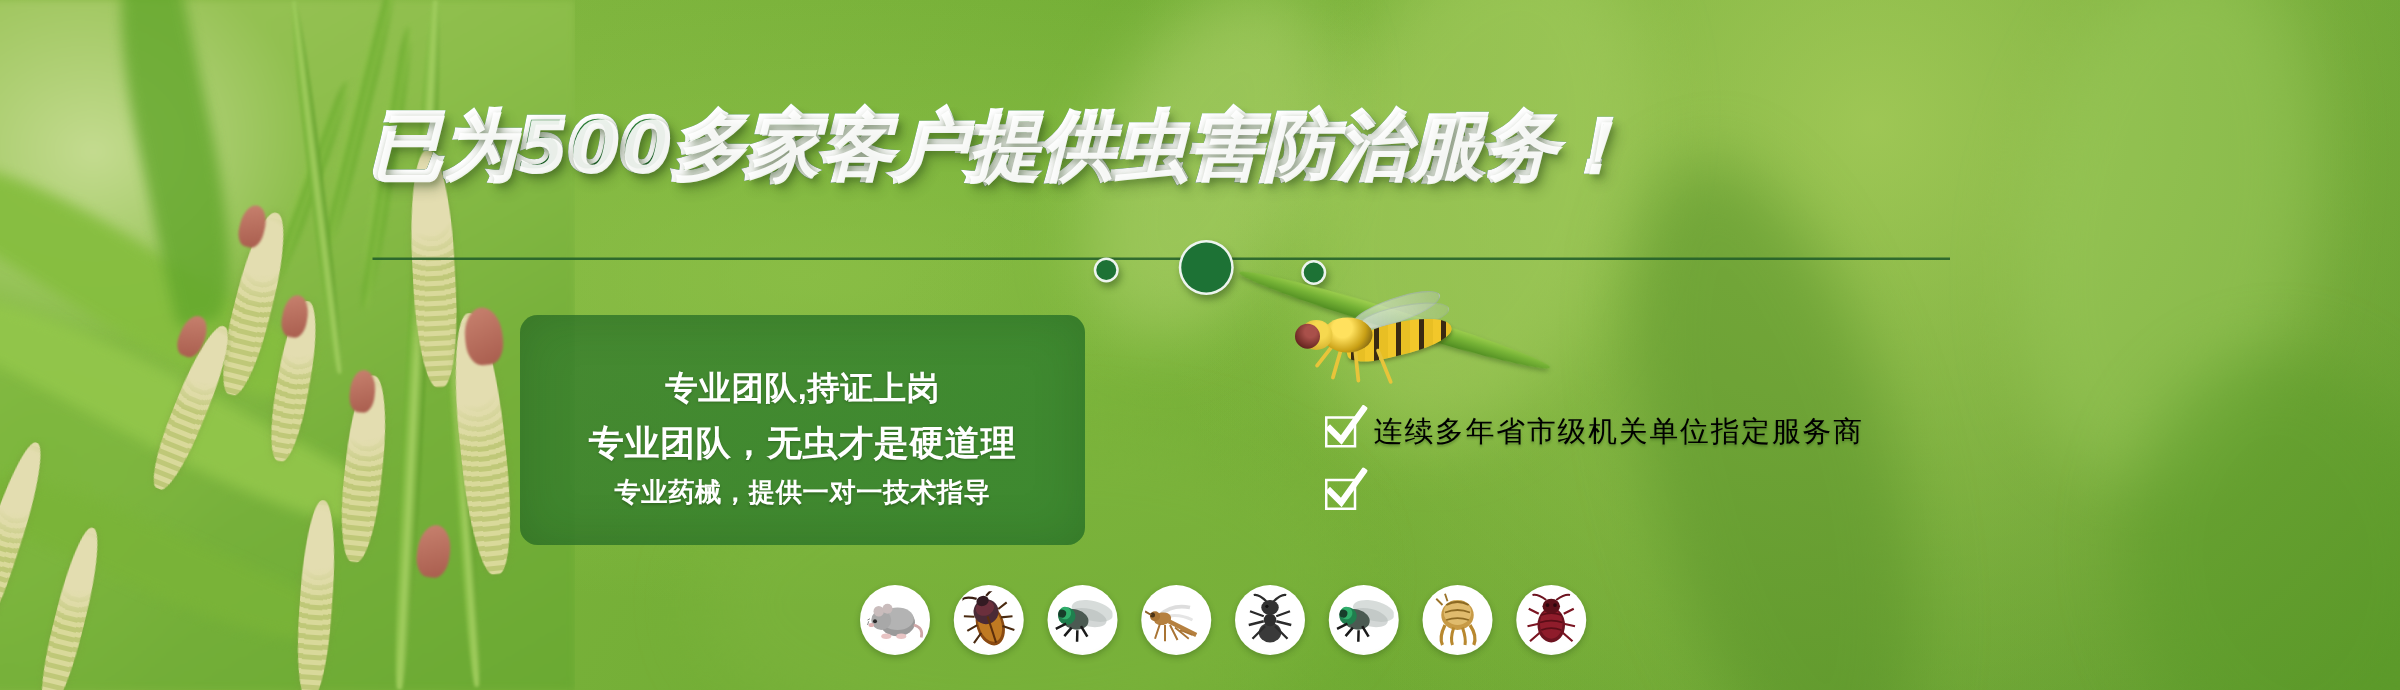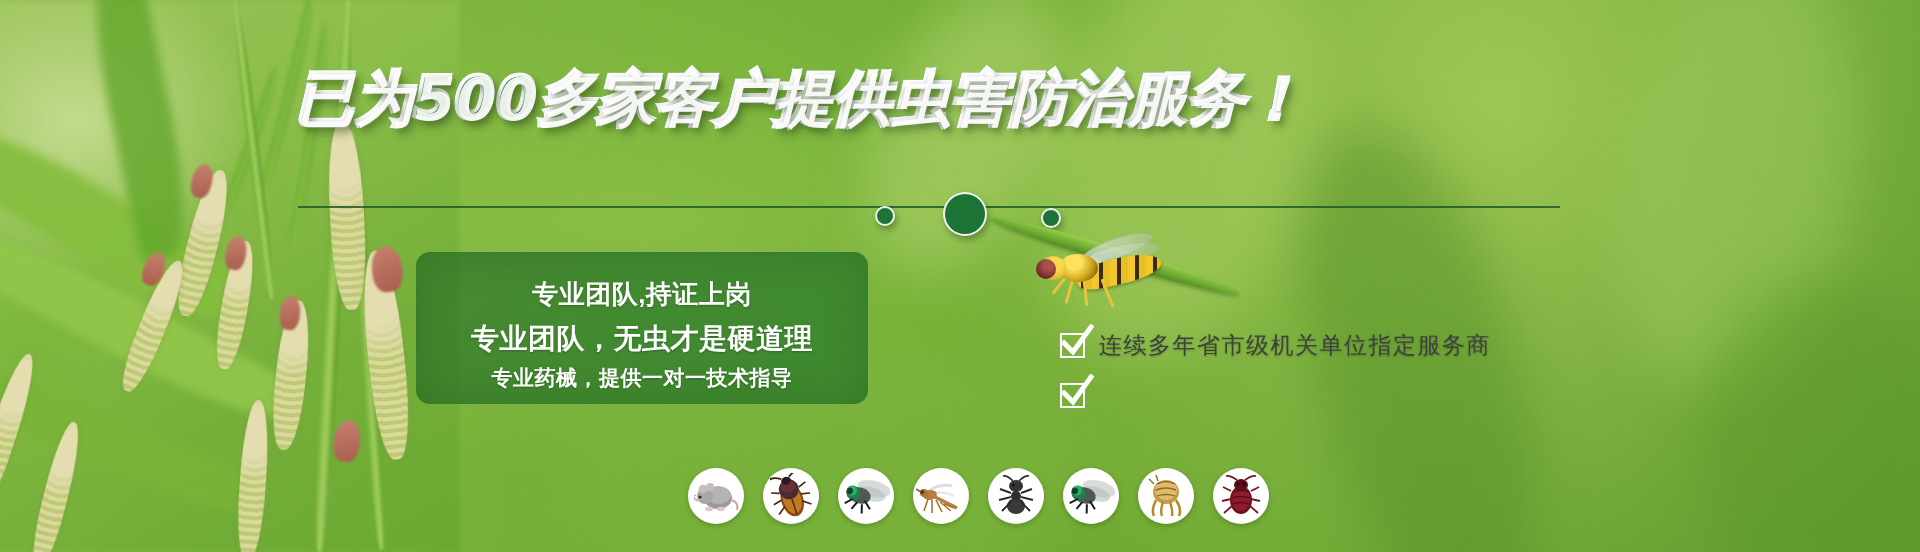--- a/index.html
+++ b/index.html
@@ -114,23 +114,23 @@
   .tip.t1{ left:202px; top:164px; transform:rotate(14deg);}
   .tip.t2{ left:236px; top:236px; transform:rotate(10deg);}
   .tip.t3{ left:154px; top:252px; transform:rotate(22deg);}
   .tip.t4{ left:290px; top:296px; transform:rotate(6deg);}
   .tip.t5{ left:382px; top:246px; width:30px;height:46px; transform:rotate(-6deg);}
   .tip.t6{ left:344px; top:420px; width:26px;height:42px; transform:rotate(8deg);}
 
   
   .headline{
     position:absolute;
-    left:295px; top:65px;
+    left:295px; top:88px;
     width:1290px; height:68px;
-    display:flex; align-items:center;
+    display:flex; align-items:flex-end;
     white-space:nowrap;
     font-family:"DejaVu Sans","Liberation Sans",sans-serif;
     font-size:58px;
     font-weight:bold;
     font-style:italic;
     letter-spacing:1px;
     color:#1b6b2d;
     -webkit-text-stroke:4px #ffffff;
     paint-order:stroke fill;
     text-shadow:
@@ -167,21 +167,21 @@
     box-shadow:2px 4px 6px rgba(30,60,15,.4);
   }
   .dot.d1{ left:0px;  top:14px; width:20px; height:20px; }
   .dot.d2{ left:68px; top:0px;  width:44px; height:44px; }
   .dot.d3{ left:166px;top:16px; width:20px; height:20px; }
 
   
   .panel{
     position:absolute;
     left:416px; top:252px;
-    width:452px; height:152px;
+    width:452px; height:184px;
     border-radius:14px;
     background:linear-gradient(100deg,rgba(46,118,42,.72) 0%,rgba(50,126,44,.80) 40%,rgba(52,130,46,.86) 100%);
     box-shadow:inset 0 0 40px rgba(20,60,15,.22);
     padding:12px 0 0 0;
     display:flex; flex-direction:column;
     align-items:center; justify-content:center;
     gap:2px;
   }
   .panel .line{
     color:#ffffff;
@@ -270,21 +270,21 @@
     margin-bottom:22px;
   }
   .cbox{
     position:relative;
     width:25px; height:25px;
     border:2px solid #ffffff;
     flex:0 0 auto;
   }
   .cbox svg{ position:absolute; left:-2px; top:-11px; }
   .check-row .txt{
-    color:#404040;
+    color:#000000;
     font-size:23px;
     letter-spacing:1.5px;
     white-space:nowrap;
     text-shadow:0 1px 2px rgba(20,50,10,.3);
   }
 
   
   .pests{
     position:absolute;
     left:688px; top:468px;

